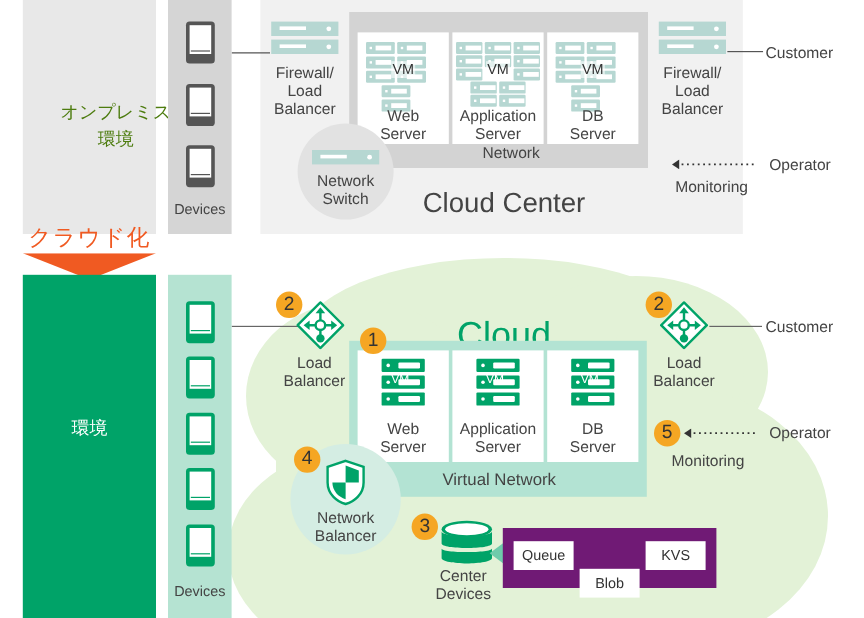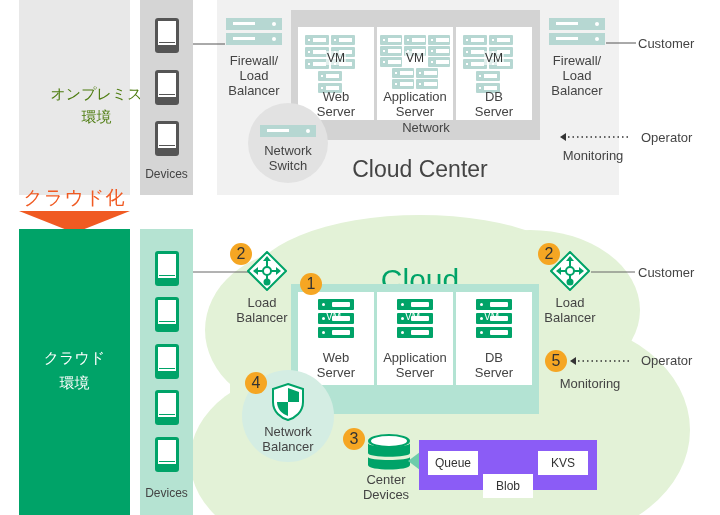--- a/index.html
+++ b/index.html
@@ -39,42 +39,41 @@
   
   #cloud-shape { left: 190px; top: 200px; width: 530px; height: 315px; }
   #vnet { left: 291px; top: 284px; width: 248px; height: 130px; background: #b3e3d3; }
   .cl-server-card { position: absolute; top: 8px; width: 76px; height: 93px; background: #fff; }
   .cl-rack { position: absolute; left: 20px; width: 36px; height: 11px; background: #00a368; border-radius: 1px; }
   .cl-rack::before { content: ""; position: absolute; left: 4px; top: 4px; width: 3px; height: 3px; border-radius: 50%; background: #fff; }
   .cl-rack::after { content: ""; position: absolute; left: 14px; top: 3px; width: 18px; height: 5px; background: #fff; border-radius: 1px; }
   .cl-vm { position: absolute; left: 28px; top: 19px; font-size: 10px; color: #fff; line-height: 11px; z-index: 2; }
   .badge { position: absolute; width: 22px; height: 22px; border-radius: 50%; background: #f5a623; color: #333; font-size: 16px; line-height: 22px; text-align: center; font-weight: normal; }
   #sec-circle { left: 242px; top: 370px; width: 92px; height: 92px; border-radius: 50%; background: #d4ede3; }
-  #storage-panel { left: 419px; top: 440px; width: 178px; height: 50px; background: #8b5cf6; }
+  #storage-panel { left: 419px; top: 440px; width: 178px; height: 50px; background: #701a75; }
   .store-item { position: absolute; top: 11px; height: 24px; background: #fff; font-size: 12px; line-height: 24px; text-align: center; color: #333; }
 
   .side-label { font-size: 13px; color: #444; }
   #cloud-title { left: 360px; top: 239px; width: 120px; font-size: 30px; color: #00a368; text-align: center; line-height: 36px; margin-top: 23px; }
   #dc-title { left: 340px; top: 156px; width: 160px; font-size: 23px; color: #444; text-align: center; }
 </style>
 </head>
 <body>
 
 <div class="abs" id="onprem-col"></div>
 <div class="abs" id="onprem-label">
   <div>オンプレミス</div>
   <div>環境</div>
 </div>
 <div class="abs" id="cloudify-label">クラウド化</div>
 <svg class="abs" id="cloudify-arrow" viewBox="0 0 111 22">
   <polygon points="0,0 111,0 55.5,22" fill="#f05a22"></polygon>
 </svg>
 <div class="abs" id="cloud-col"></div>
 <div class="abs" id="cloud-env-label">
-  <div>クラウド</div>
   <div>環境</div>
 </div>
 
 <div class="abs" id="onprem-devices">
   <div class="device" style="top:18px;background:#555;">
       <div class="scr"></div>
       <div class="bar" style="background:#555"></div>
     </div>
   <div class="device" style="top:70px;background:#555;">
       <div class="scr"></div>
@@ -272,20 +271,21 @@
   <div class="cl-server-card" style="left:165px;">
     <div class="cl-rack" style="top:7px;"></div>
       <div class="cl-rack" style="top:21px;"></div>
       <div class="cl-rack" style="top:35px;"></div>
     <div class="cl-vm">VM</div>
     <div class="abs txt" style="left:0;top:58px;width:76px;">
         <div>DB</div>
         <div>Server</div>
       </div>
   </div>
+  <div class="abs txt" style="left:40px;top:108px;width:170px;font-size:14px;">Virtual Network</div>
 </div>
 <div class="badge" style="left:300px;top:273px;">1</div>
 
 <svg class="abs" style="left:550px;top:251px;width:40px;height:40px;" viewBox="0 0 40 40">
   <polygon points="20,1 39,20 20,39 1,20" fill="#fff" stroke="#00a368" stroke-width="2"></polygon>
   <circle cx="20" cy="20" r="4" fill="#fff" stroke="#00a368" stroke-width="2"></circle>
   <line x1="20" y1="16" x2="20" y2="8" stroke="#00a368" stroke-width="2"></line>
     <polygon points="20,5 16,10 24,10" fill="#00a368"></polygon>
   <line x1="16" y1="20" x2="9" y2="20" stroke="#00a368" stroke-width="2"></line>
     <polygon points="6,20 11,16 11,24" fill="#00a368"></polygon>

